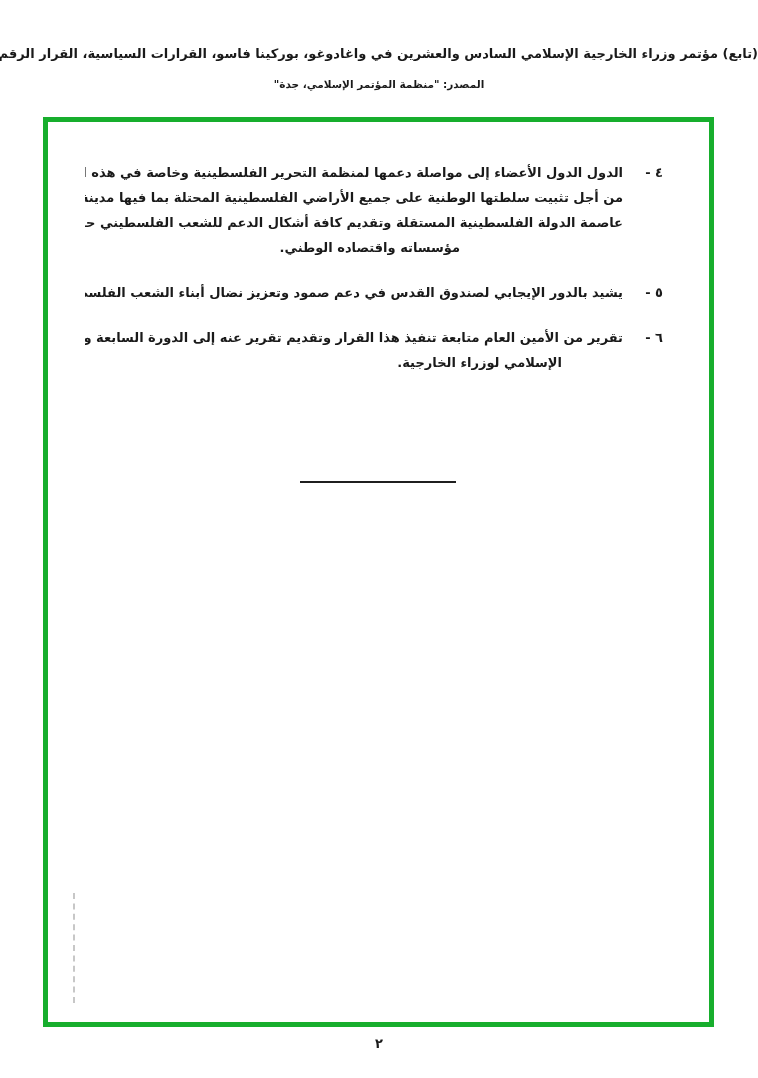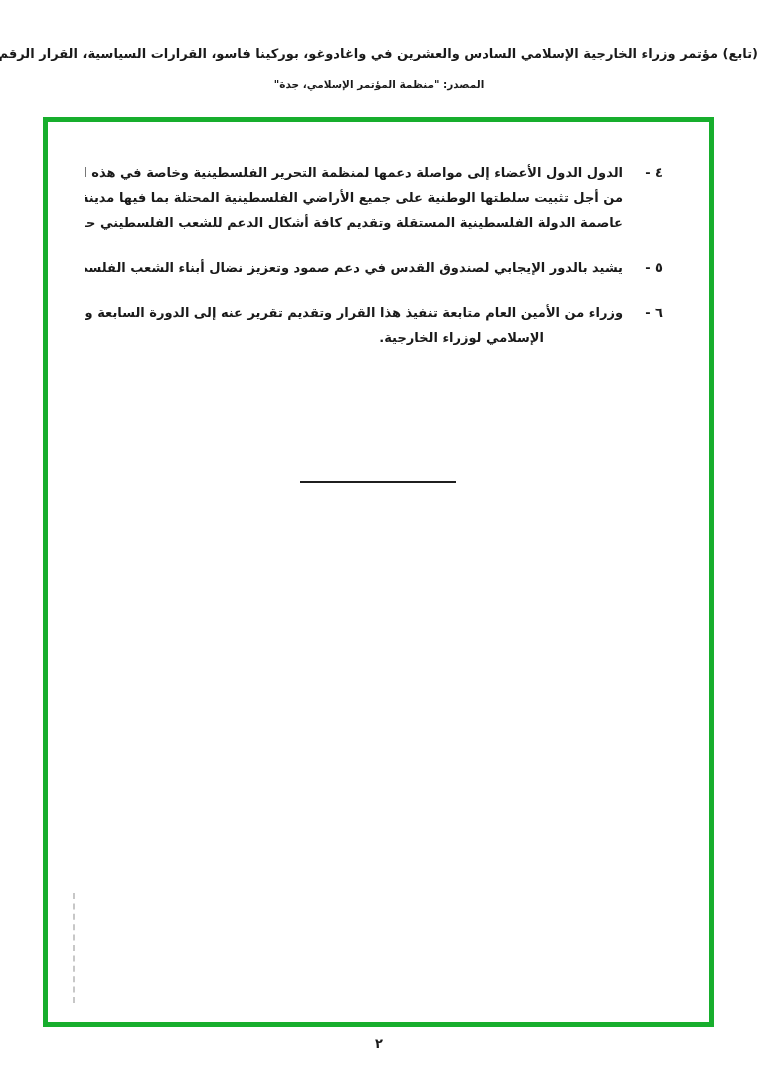--- a/index.html
+++ b/index.html
@@ -60,33 +60,34 @@
 <div class="doc-source">المصدر:  "منظمة المؤتمر الإسلامي، جدة"</div>
 
 <div class="frame">
   <div id="items-root">
       <div class="item">
         <div class="marker">٤ -</div>
         <div class="lines">
           <div class="line j"><b>الدول</b> الدول الأعضاء إلى مواصلة دعمها لمنظمة التحرير الفلسطينية وخاصة في هذه المرحلة المصيريـــة</div>
           <div class="line j">من أجل تثبيت سلطتها الوطنية على جميع الأراضي الفلسطينية المحتلة بما فيها مدينة القـــدس الشـــريف،</div>
           <div class="line j">عاصمة الدولة الفلسطينية المستقلة وتقديم كافة أشكال الدعم للشعب الفلسطيني حتى يتمكـــن مـــن بنـــاء</div>
+          <div class="line" style="margin-right: 163px;">مؤسساته واقتصاده الوطني.</div>
         </div>
       </div>
       <div class="item">
         <div class="marker">٥ -</div>
         <div class="lines">
           <div class="line"><b>يشيد</b> بالدور الإيجابي لصندوق القدس في دعم صمود وتعزيز نضال أبناء الشعب الفلسطيني.</div>
         </div>
       </div>
       <div class="item">
         <div class="marker">٦ -</div>
         <div class="lines">
-          <div class="line j"><b>وزراء</b> من الأمين العام متابعة تنفيذ هذا القرار وتقديم تقرير عنه إلى الدورة السابعة والعشـــرين للمؤتمـــر</div>
-          <div class="line" style="margin-right: 79px;">الإسلامي لوزراء الخارجية.</div>
+          <div class="line j"><b>تقرير</b> من الأمين العام متابعة تنفيذ هذا القرار وتقديم تقرير عنه إلى الدورة السابعة والعشـــرين للمؤتمـــر</div>
+          <div class="line" style="margin-right: 61px;">الإسلامي لوزراء الخارجية.</div>
         </div>
       </div>
     </div>
 </div>
 
 <div class="divider"></div>
 
 <div class="scan-mark"></div>
 
 <div class="page-number">٢</div>

